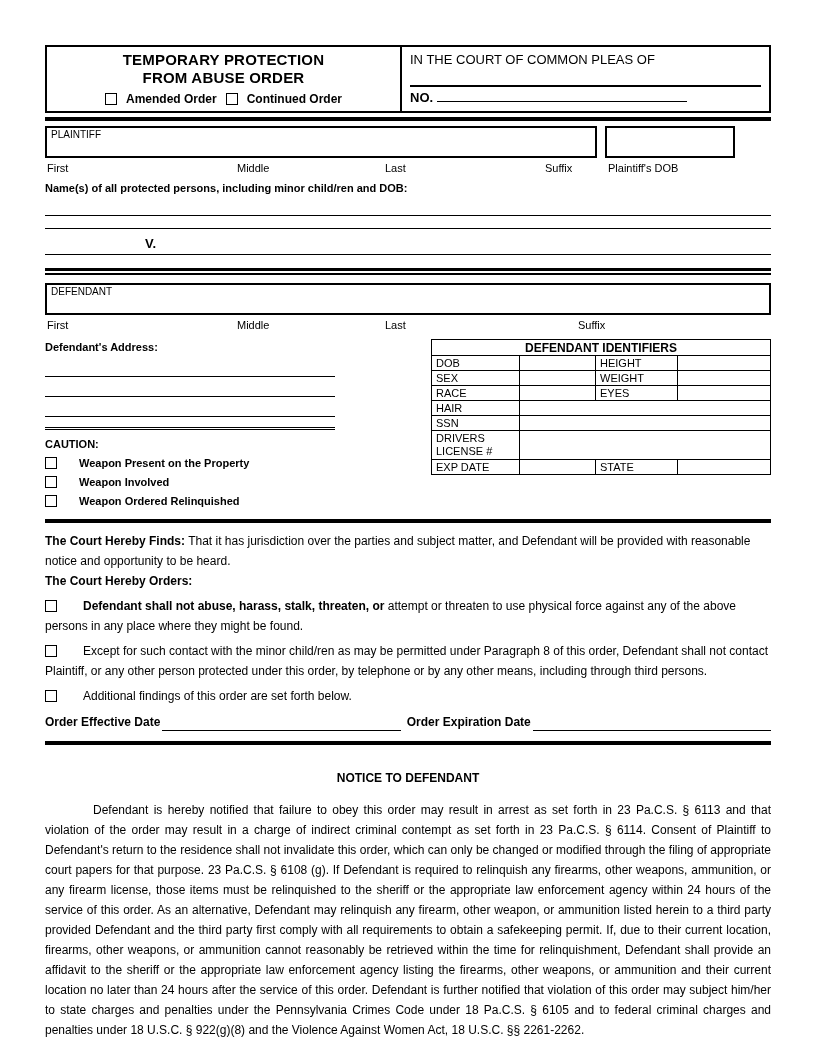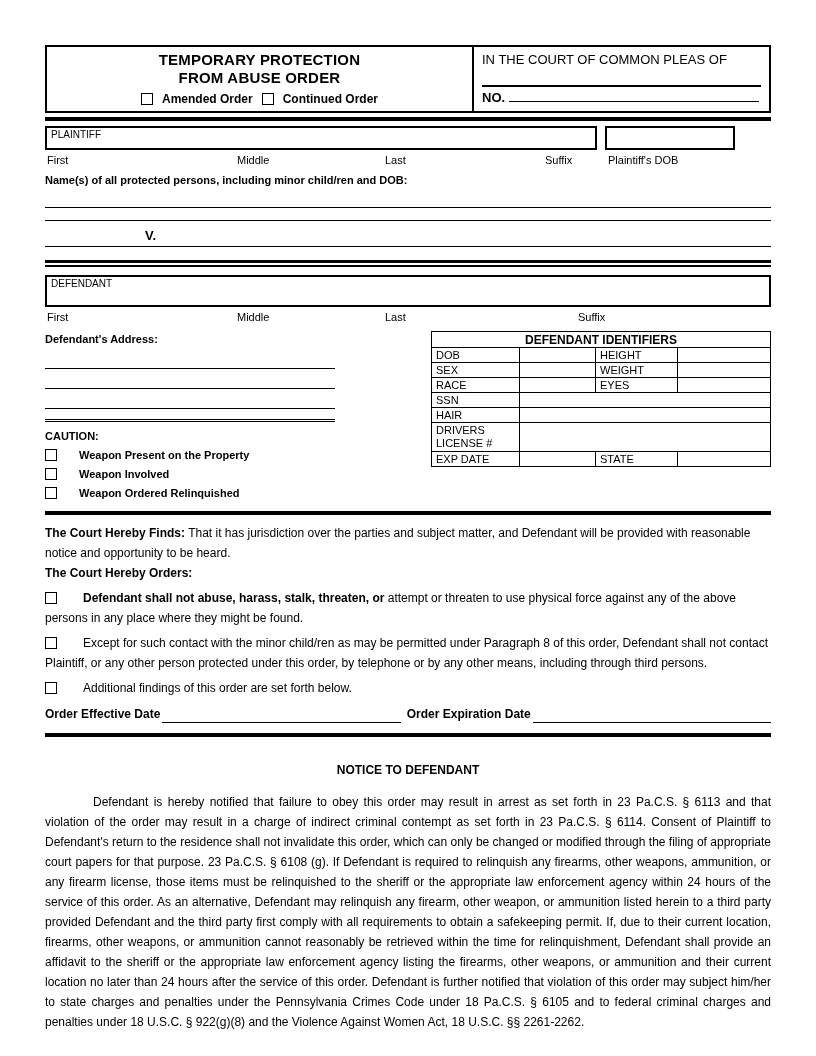--- a/index.html
+++ b/index.html
@@ -2,38 +2,38 @@
 <html><head>
 <meta charset="utf-8">
 <style>
   * { box-sizing: border-box; margin: 0; padding: 0; }
   html, body { background: #fff; }
   body { font-family: "Liberation Sans", sans-serif; color: #000; }
   .page { width: 816px; height: 1056px; padding: 45px 45px 0 45px; position: relative; overflow: hidden; background: #fff; }
 
   
   .header { display: flex; border: 2px solid #000; }
-  .header-left { width: 427px; border-right: 2px solid #000; padding: 4px 6px 5px; text-align: center; }
+  .header-left { width: 355px; border-right: 2px solid #000; padding: 4px 6px 5px; text-align: center; }
   .form-title { font-weight: bold; font-size: 15px; line-height: 18px; letter-spacing: .2px; }
   .order-type-row { display: flex; justify-content: center; align-items: center; gap: 9px; margin-top: 5px; font-weight: bold; font-size: 12px; }
   .header-right { flex: 1; padding: 3px 8px 2px; font-size: 13px; line-height: 19px; }
   .blank-inline { display: inline-block; border-bottom: 1px solid #000; height: 13px; vertical-align: baseline; }
   .no-row { border-top: 2px solid #000; margin-top: 16px; padding-top: 1px; font-size: 13px; font-weight: bold; }
 
   
   .rule-heavy { height: 4px; background: #000; }
   .rule-double { border-top: 3px solid #000; border-bottom: 2px solid #000; height: 7px; }
 
   
   .cb { display: inline-block; width: 12px; height: 12px; border: 1.5px solid #000; background: #fff; flex: none; }
   .cb-inline { vertical-align: -2px; }
 
   
   .pl-row { display: flex; margin-top: 5px; }
-  .party-box { border: 2px solid #000; height: 24px; font-size: 10px; padding: 1px 4px; }
+  .party-box { border: 2px solid #000; height: 32px; font-size: 10px; padding: 1px 4px; }
   .pl-name-box { width: 552px; }
   .pl-dob-box { width: 130px; margin-left: 8px; }
   .def-box { width: 100%; height: 32px; margin-top: 8px; }
 
   .labels-row { position: relative; height: 15px; margin-top: 3px; font-size: 11px; }
   .labels-row span { position: absolute; top: 1px; white-space: nowrap; }
 
   .section-label { font-weight: bold; font-size: 11px; margin-top: 6px; }
 
   .wline { border-bottom: 1.5px solid #000; }
@@ -174,25 +174,25 @@
           <td>WEIGHT</td>
           <td></td>
         </tr>
         <tr>
           <td>RACE</td>
           <td></td>
           <td>EYES</td>
           <td></td>
         </tr>
         <tr>
+          <td>HAIR</td>
+          <td colspan="3"></td>
+        </tr>
+        <tr>
           <td>SSN</td>
-          <td colspan="3"></td>
-        </tr>
-        <tr>
-          <td>HAIR</td>
           <td colspan="3"></td>
         </tr>
         <tr>
           <td class="tall">DRIVERS LICENSE #</td>
           <td colspan="3" class="tall"></td>
         </tr>
         <tr>
           <td>EXP DATE</td>
           <td></td>
           <td>STATE</td>

